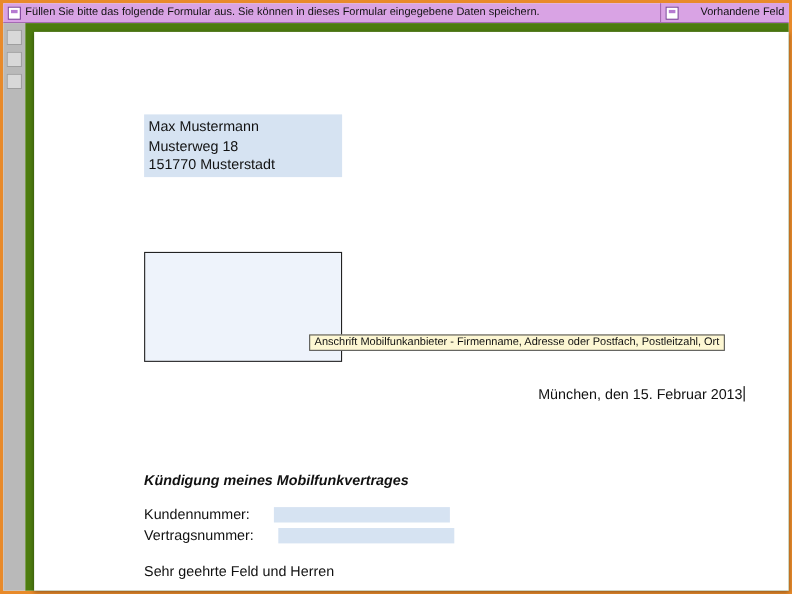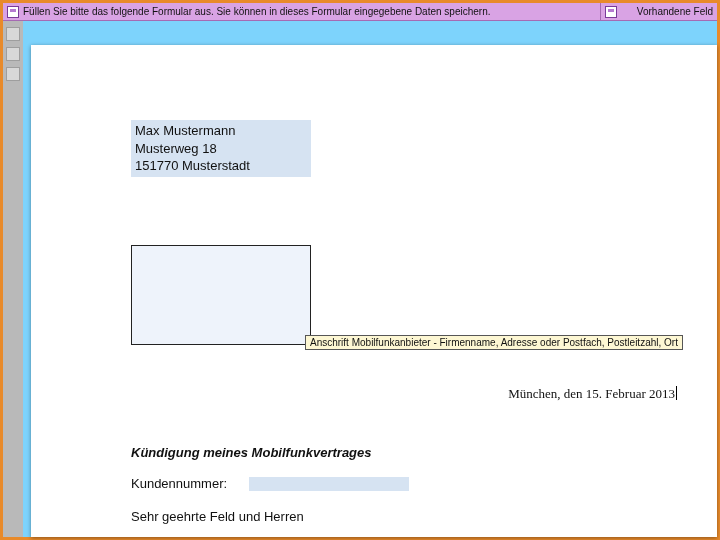--- a/index.html
+++ b/index.html
@@ -75,22 +75,22 @@
     background: #d8d8d8;
     border: 1px solid #9e9e9e;
   }
   
   .page-wrap {
     position: absolute;
     left: 20px;
     right: 0;
     top: 18px;
     bottom: 0;
-    background: #7dd3fc;
-    padding: 24px 0 0 8px;
+    background: #4d7c0f;
+    padding: 8px 0 0 8px;
   }
   .page {
     background: #fff;
     width: 100%;
     height: 100%;
     position: relative;
     box-shadow: 0 1px 4px rgba(0,0,0,0.4);
   }
   
   .sender {
@@ -111,37 +111,35 @@
     top: 200px;
     width: 180px;
     height: 100px;
     background: #eef3fb;
     border: 1px solid #222;
   }
   
   .tooltip {
     position: absolute;
     left: 250px;
-    top: 290px;
+    top: 275px;
     background: #fdf7d3;
     border: 1px solid #565656;
     font-size: 10px;
     padding: 1px 4px;
     color: #111;
     white-space: nowrap;
-    margin-left: 24px;
   }
   
   .place-date {
     position: absolute;
     right: 40px;
-    top: 341px;
-    font-size: 13px;
-    color: #111;
-    font-family: Liberation Serif, serif;
+    top: 322px;
+    font-size: 13px;
+    color: #111;
   }
   .place-date::after {
     content: "";
     display: inline-block;
     width: 1px;
     height: 14px;
     background: #000;
     vertical-align: -2px;
     margin-left: 1px;
   }
@@ -212,19 +210,23 @@
 
       <div class="place-date">München, den 15. Februar 2013</div>
 
       <div class="subject">Kündigung meines Mobilfunkvertrages</div>
 
       <div class="body-lines">
         <div class="row">
           <span>Kundennummer:</span>
           <span class="fill-field"></span>
         </div>
+        <div class="row">
+          <span>Vertragsnummer:</span>
+          <span class="fill-field"></span>
+        </div>
         <div class="greeting">Sehr geehrte Feld und Herren</div>
       </div>
 
     </div>
   </div>
 
 </div>
 
 </body></html>

